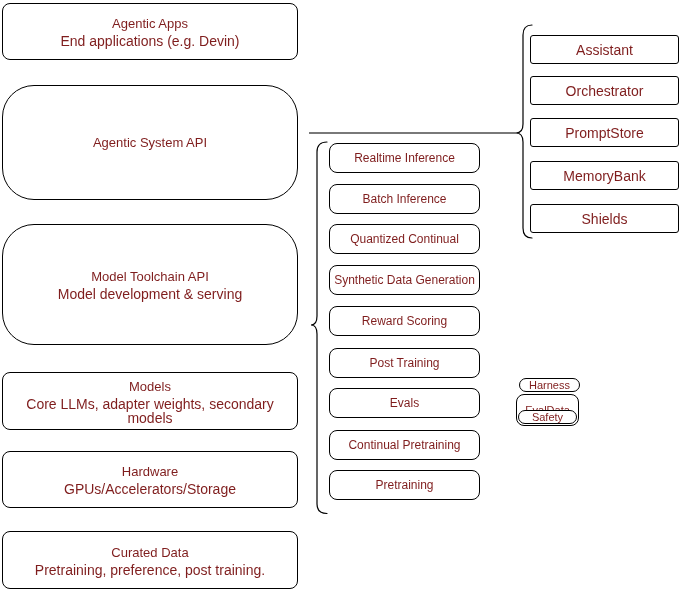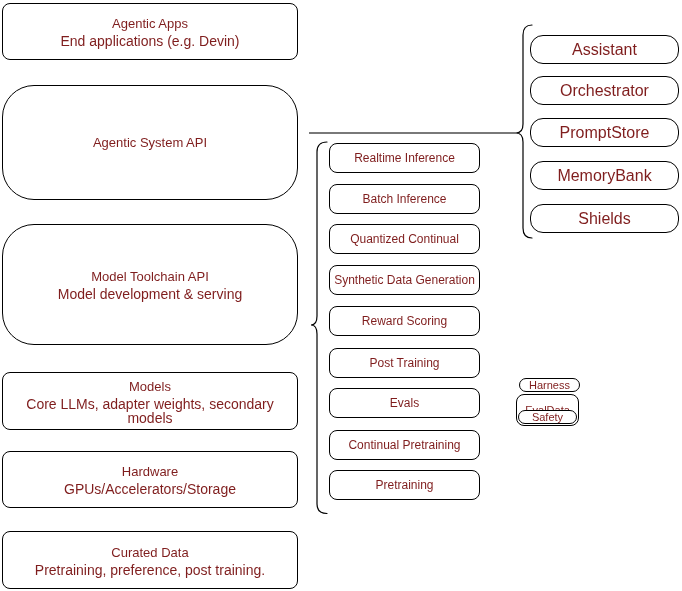--- a/index.html
+++ b/index.html
@@ -21,21 +21,21 @@
     align-items:center;
     justify-content:center;
     text-align:center;
   }
   .layer{left:2px;width:296px;}
   .r8{border-radius:8px;}
   .r18{border-radius:32px;}
   .layer .t{font-size:13px;line-height:17px;}
   .layer .s{font-size:14px;line-height:14px;margin-top:2px;}
   .svc{left:329px;width:151px;height:30px;border-radius:8px;font-size:12px;text-align:right;}
-  .comp{left:530px;width:149px;height:29px;border-radius:13px;font-size:16px;}
+  .comp{left:530px;width:149px;height:29px;border-radius:3px;font-size:14px;}
   .pill{
     position:absolute;
     box-sizing:border-box;
     border:1px solid #000000;
     background:#ffffff;
     border-radius:8px;
     font-size:11px;
     line-height:13px;
     display:flex;align-items:center;justify-content:center;
     z-index:3;

